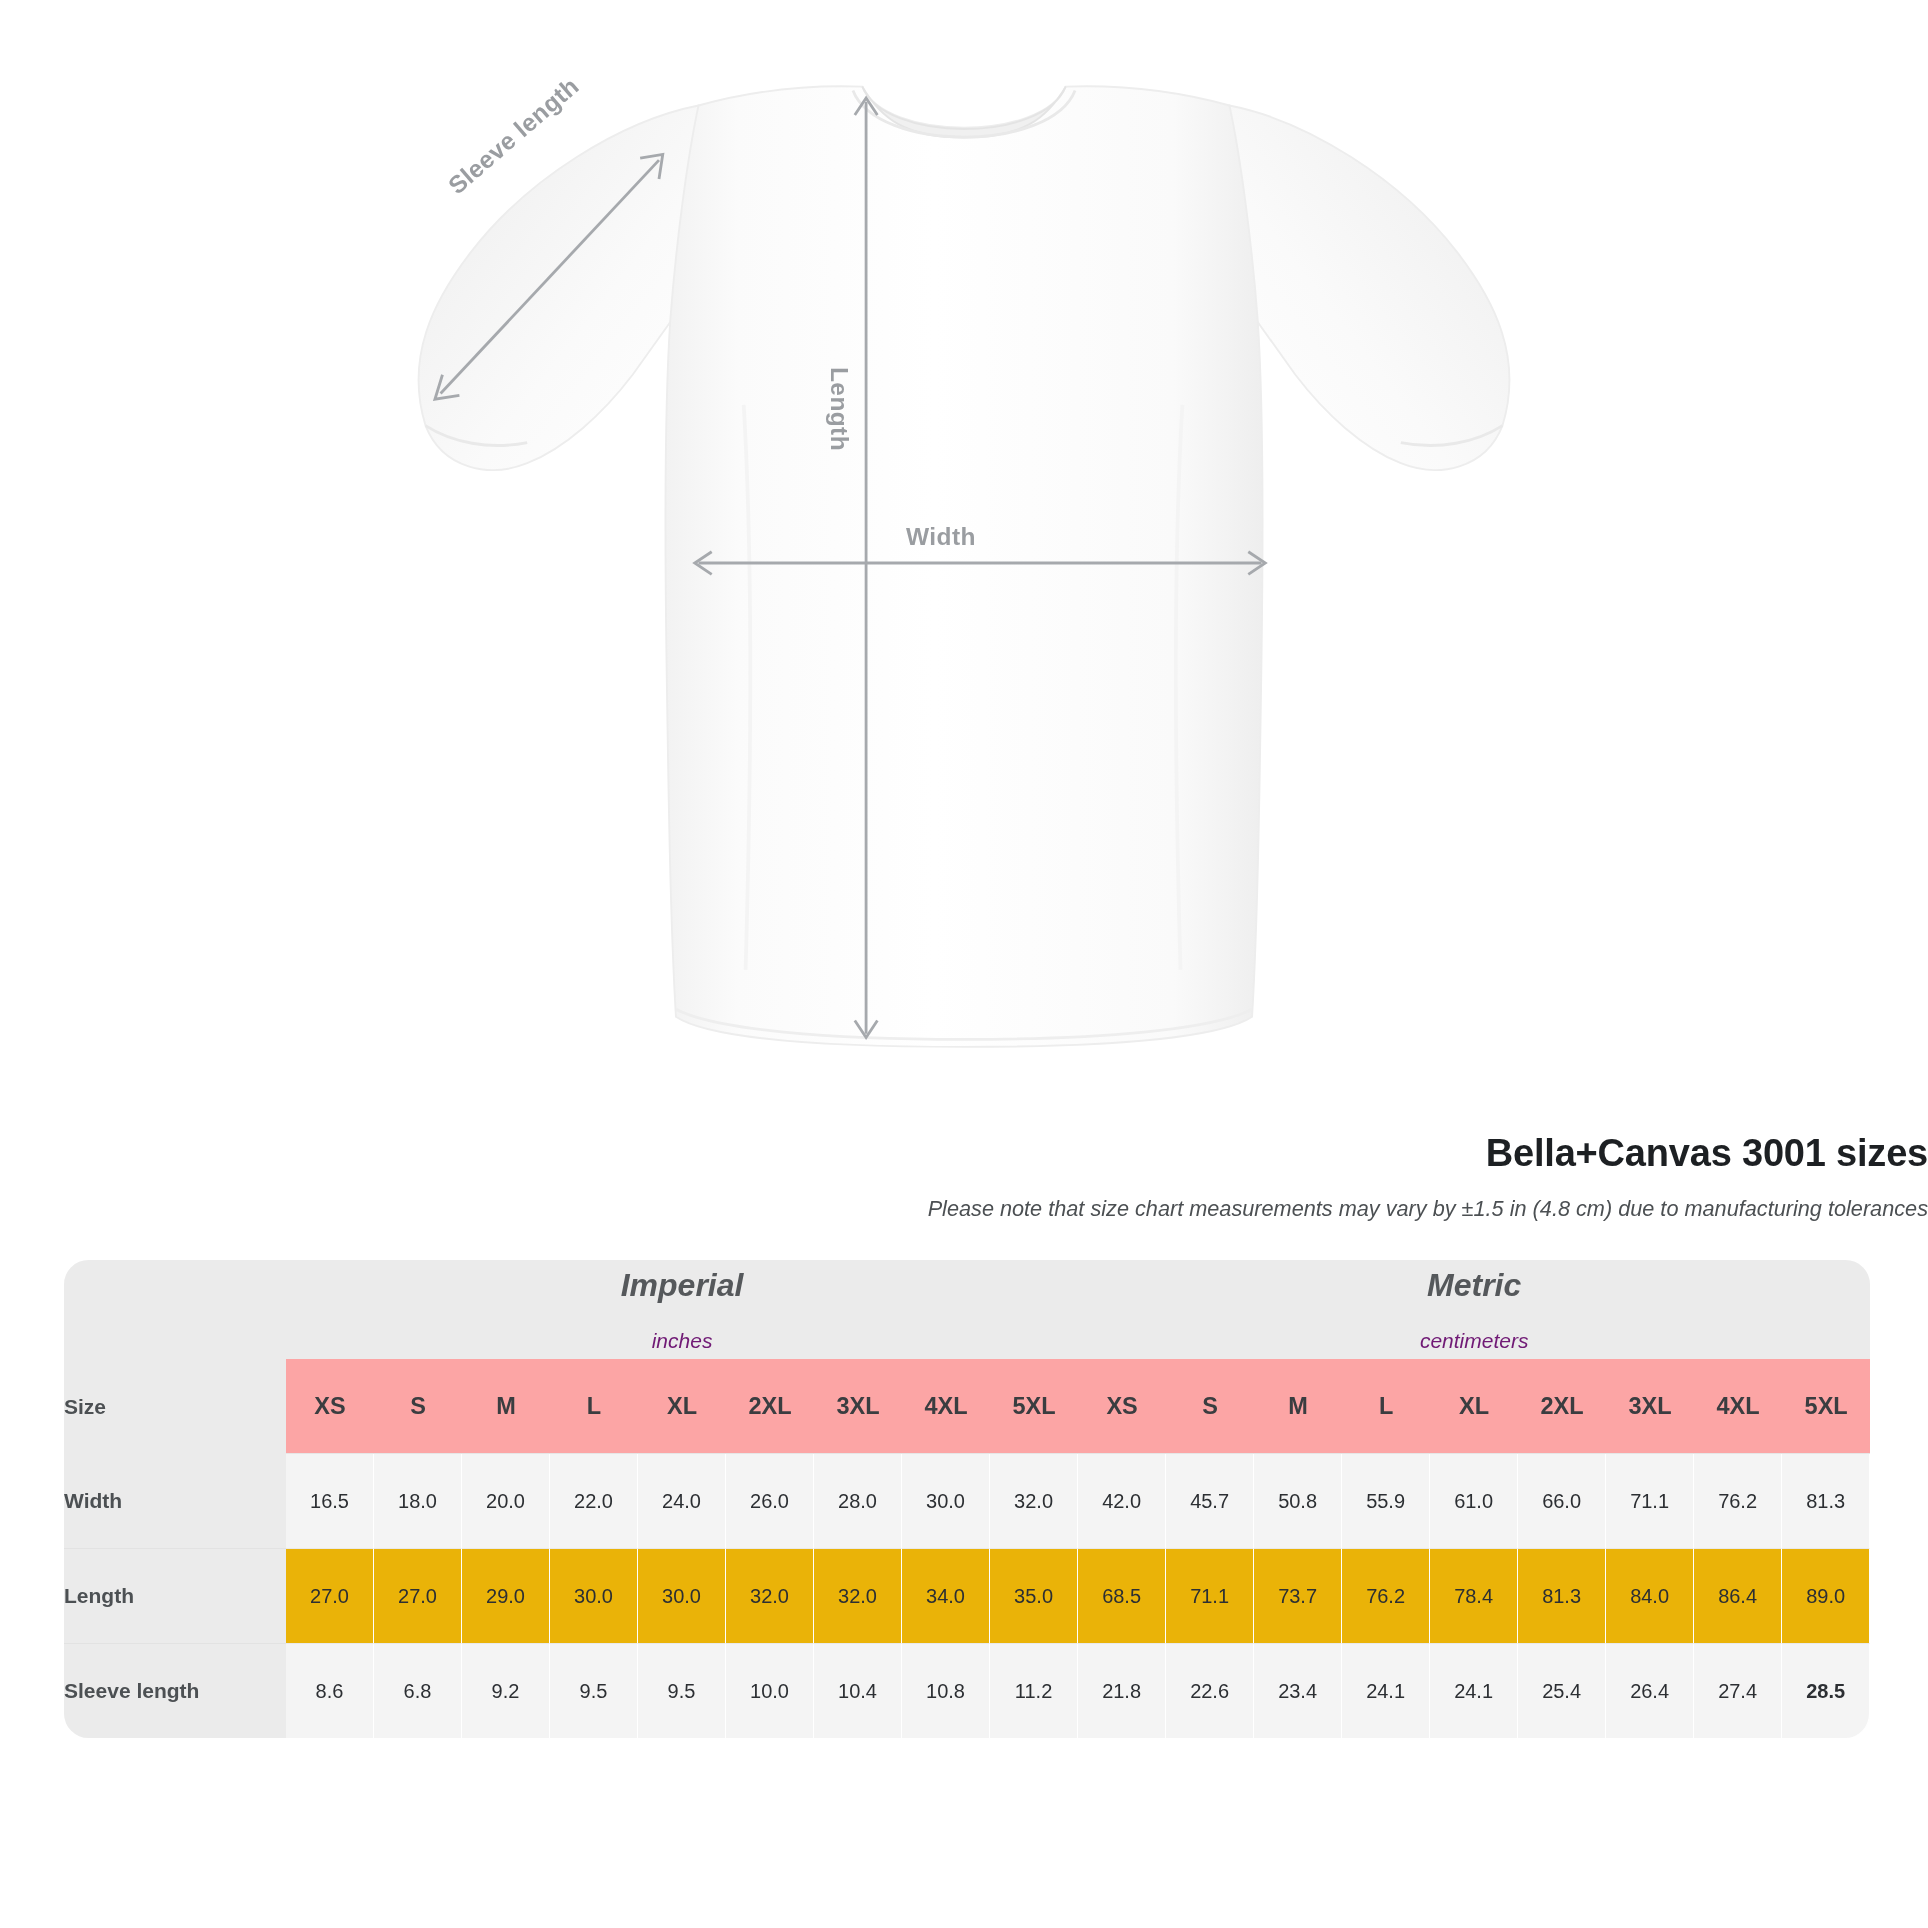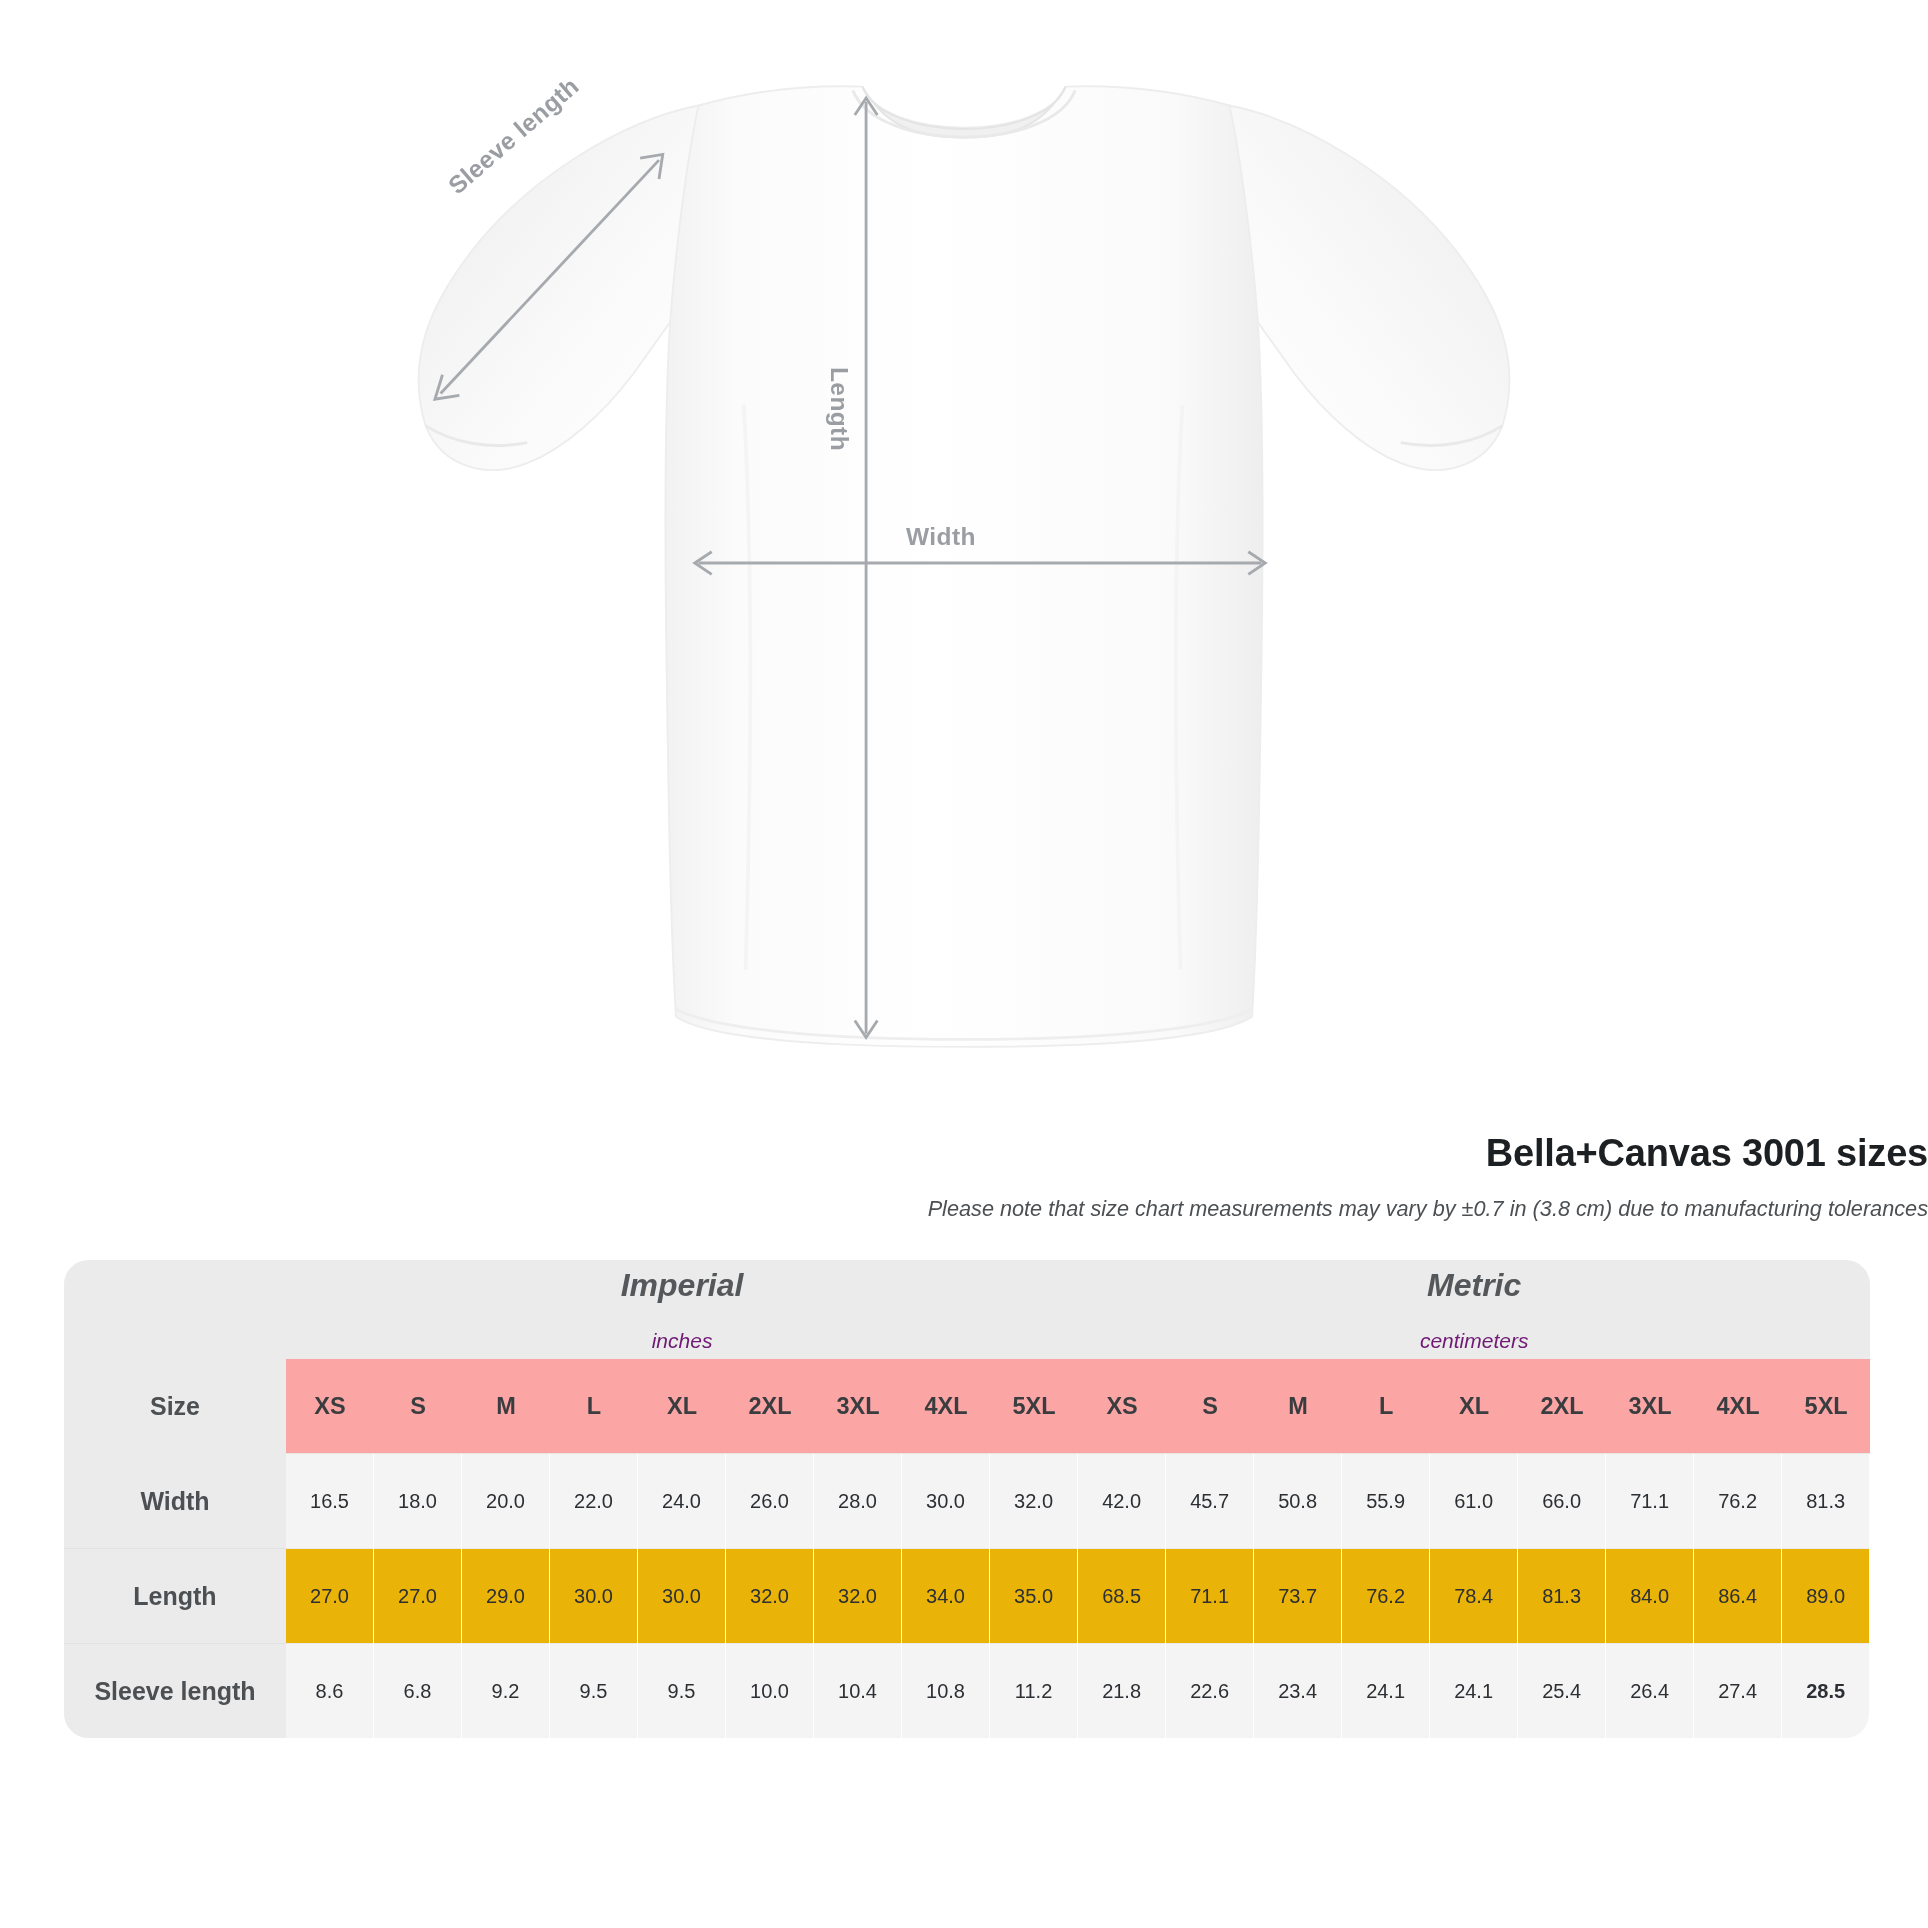--- a/index.html
+++ b/index.html
@@ -105,24 +105,24 @@
     font-size: 21px;
     font-style: italic;
     color: #701a75;
     margin-top: 25px;
   }
   .spacer-cell { background: #ebebeb; }
 
   
   .row-head {
     background: #ebebeb;
-    font-size: 25px;
+    font-size: 21px;
     font-weight: bold;
     color: #4c5053;
-    text-align: center;
+    text-align: left;
     vertical-align: middle;
     height: 94px;
     width: 222px;
   }
   .size-head {
     background: #fca5a5;
     font-size: 23.5px;
     font-weight: bold;
     color: #3a3d40;
     text-align: center;
@@ -219,21 +219,21 @@
     </g>
   </svg>
 
   <div class="dim-label width-lbl">Width</div>
   <div class="dim-label length-lbl">Length</div>
   <div class="dim-label sleeve-lbl">Sleeve length</div>
 </div>
 
 <div class="heading-block">
   <div class="chart-title">Bella+Canvas 3001 sizes</div>
-  <div class="chart-note">Please note that size chart measurements may vary by ±0.7 in (3.8 cm) due to manufacturing tolerances</div>
+  <div class="chart-note">Please note that size chart measurements may vary by ±1.5 in (4.8 cm) due to manufacturing tolerances</div>
 </div>
 
 <div class="table-wrap">
   <table class="size-table">
     <colgroup>
       <col style="width:222px">
       <col span="18" style="width:88px">
     </colgroup>
     <tbody>
 

